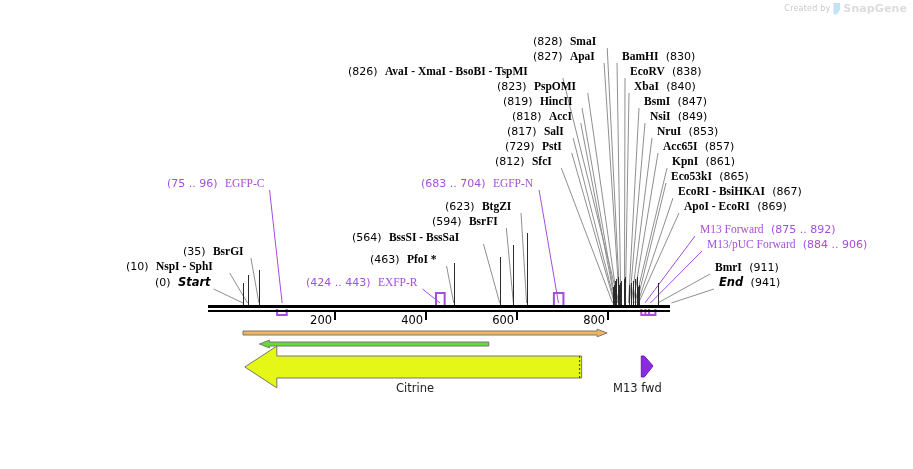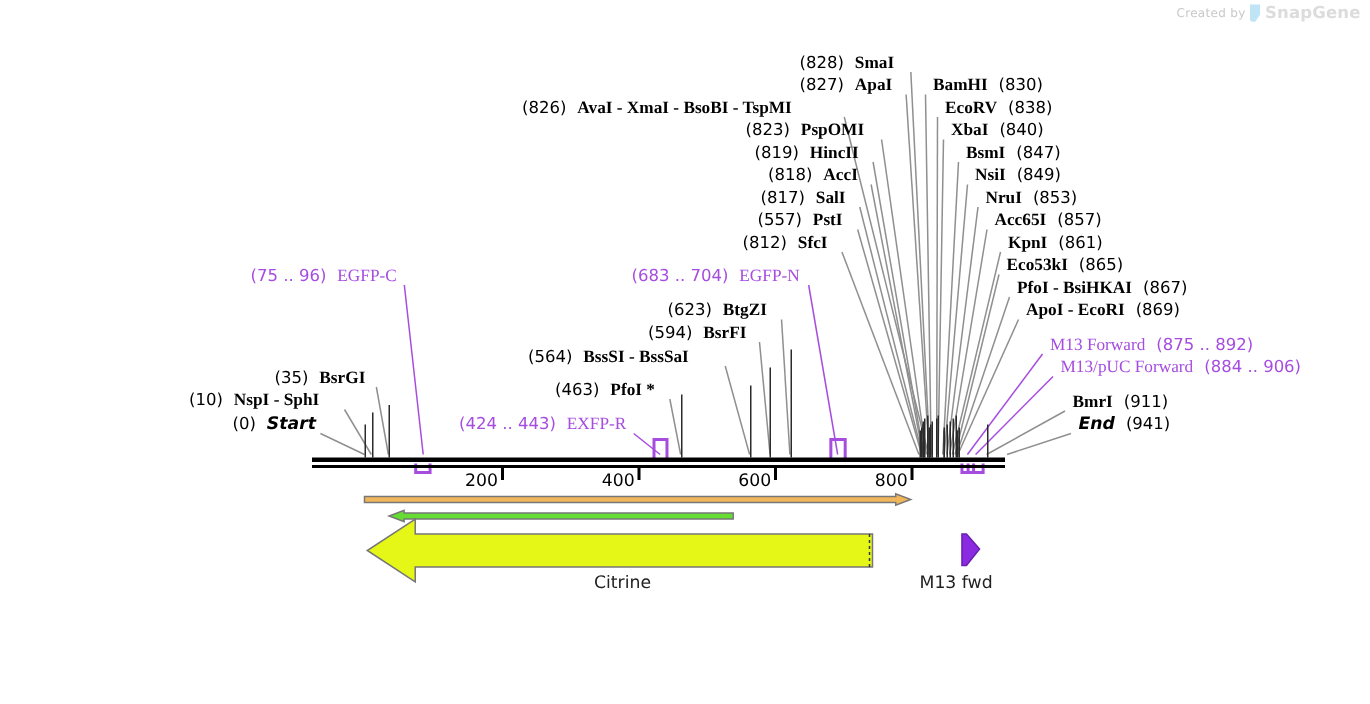--- a/index.html
+++ b/index.html
@@ -190,32 +190,32 @@
       <div class="lbl" style="left: 352px; top: 231px;"><span class="pos">(564)</span>&nbsp;&nbsp;<span class="enz">BssSI  -  BssSaI</span></div>
       <div class="lbl" style="left: 370px; top: 253px;"><span class="pos">(463)</span>&nbsp;&nbsp;<span class="enz">PfoI *</span></div>
       <div class="lbl purple" style="left: 306px; top: 276px;"><span class="pos">(424 .. 443)</span>&nbsp;&nbsp;<span class="enz">EXFP-R</span></div>
       <div class="lbl" style="left: 533px; top: 35px;"><span class="pos">(828)</span>&nbsp;&nbsp;<span class="enz">SmaI</span></div>
       <div class="lbl" style="left: 533px; top: 50px;"><span class="pos">(827)</span>&nbsp;&nbsp;<span class="enz">ApaI</span></div>
       <div class="lbl" style="left: 348px; top: 65px;"><span class="pos">(826)</span>&nbsp;&nbsp;<span class="enz">AvaI  -  XmaI  -  BsoBI  -  TspMI</span></div>
       <div class="lbl" style="left: 497px; top: 80px;"><span class="pos">(823)</span>&nbsp;&nbsp;<span class="enz">PspOMI</span></div>
       <div class="lbl" style="left: 503px; top: 95px;"><span class="pos">(819)</span>&nbsp;&nbsp;<span class="enz">HincII</span></div>
       <div class="lbl" style="left: 512px; top: 110px;"><span class="pos">(818)</span>&nbsp;&nbsp;<span class="enz">AccI</span></div>
       <div class="lbl" style="left: 507px; top: 125px;"><span class="pos">(817)</span>&nbsp;&nbsp;<span class="enz">SalI</span></div>
-      <div class="lbl" style="left: 505px; top: 140px;"><span class="pos">(557)</span>&nbsp;&nbsp;<span class="enz">PstI</span></div>
+      <div class="lbl" style="left: 505px; top: 140px;"><span class="pos">(729)</span>&nbsp;&nbsp;<span class="enz">PstI</span></div>
       <div class="lbl" style="left: 495px; top: 155px;"><span class="pos">(812)</span>&nbsp;&nbsp;<span class="enz">SfcI</span></div>
       <div class="lbl" style="left: 622px; top: 50px;"><span class="enz">BamHI</span>&nbsp;&nbsp;<span class="pos">(830)</span></div>
       <div class="lbl" style="left: 630px; top: 65px;"><span class="enz">EcoRV</span>&nbsp;&nbsp;<span class="pos">(838)</span></div>
       <div class="lbl" style="left: 634px; top: 80px;"><span class="enz">XbaI</span>&nbsp;&nbsp;<span class="pos">(840)</span></div>
       <div class="lbl" style="left: 644px; top: 95px;"><span class="enz">BsmI</span>&nbsp;&nbsp;<span class="pos">(847)</span></div>
       <div class="lbl" style="left: 650px; top: 110px;"><span class="enz">NsiI</span>&nbsp;&nbsp;<span class="pos">(849)</span></div>
       <div class="lbl" style="left: 657px; top: 125px;"><span class="enz">NruI</span>&nbsp;&nbsp;<span class="pos">(853)</span></div>
       <div class="lbl" style="left: 663px; top: 140px;"><span class="enz">Acc65I</span>&nbsp;&nbsp;<span class="pos">(857)</span></div>
       <div class="lbl" style="left: 672px; top: 155px;"><span class="enz">KpnI</span>&nbsp;&nbsp;<span class="pos">(861)</span></div>
       <div class="lbl" style="left: 671px; top: 170px;"><span class="enz">Eco53kI</span>&nbsp;&nbsp;<span class="pos">(865)</span></div>
-      <div class="lbl" style="left: 678px; top: 185px;"><span class="enz">PfoI  -  BsiHKAI</span>&nbsp;&nbsp;<span class="pos">(867)</span></div>
+      <div class="lbl" style="left: 678px; top: 185px;"><span class="enz">EcoRI  -  BsiHKAI</span>&nbsp;&nbsp;<span class="pos">(867)</span></div>
       <div class="lbl" style="left: 684px; top: 200px;"><span class="enz">ApoI  -  EcoRI</span>&nbsp;&nbsp;<span class="pos">(869)</span></div>
       <div class="lbl purple" style="left: 700px; top: 223px;"><span class="enz">M13 Forward</span>&nbsp;&nbsp;<span class="pos">(875 .. 892)</span></div>
       <div class="lbl purple" style="left: 707px; top: 238px;"><span class="enz">M13/pUC Forward</span>&nbsp;&nbsp;<span class="pos">(884 .. 906)</span></div>
       <div class="lbl" style="left: 715px; top: 261px;"><span class="enz">BmrI</span>&nbsp;&nbsp;<span class="pos">(911)</span></div>
       <div class="lbl" style="left: 719px; top: 276px;"><span class="term">End</span>&nbsp;&nbsp;<span class="pos">(941)</span></div>
     </div>
 
   <svg class="leaders" viewBox="0 0 913 469">
     <g id="features">
         <g>

